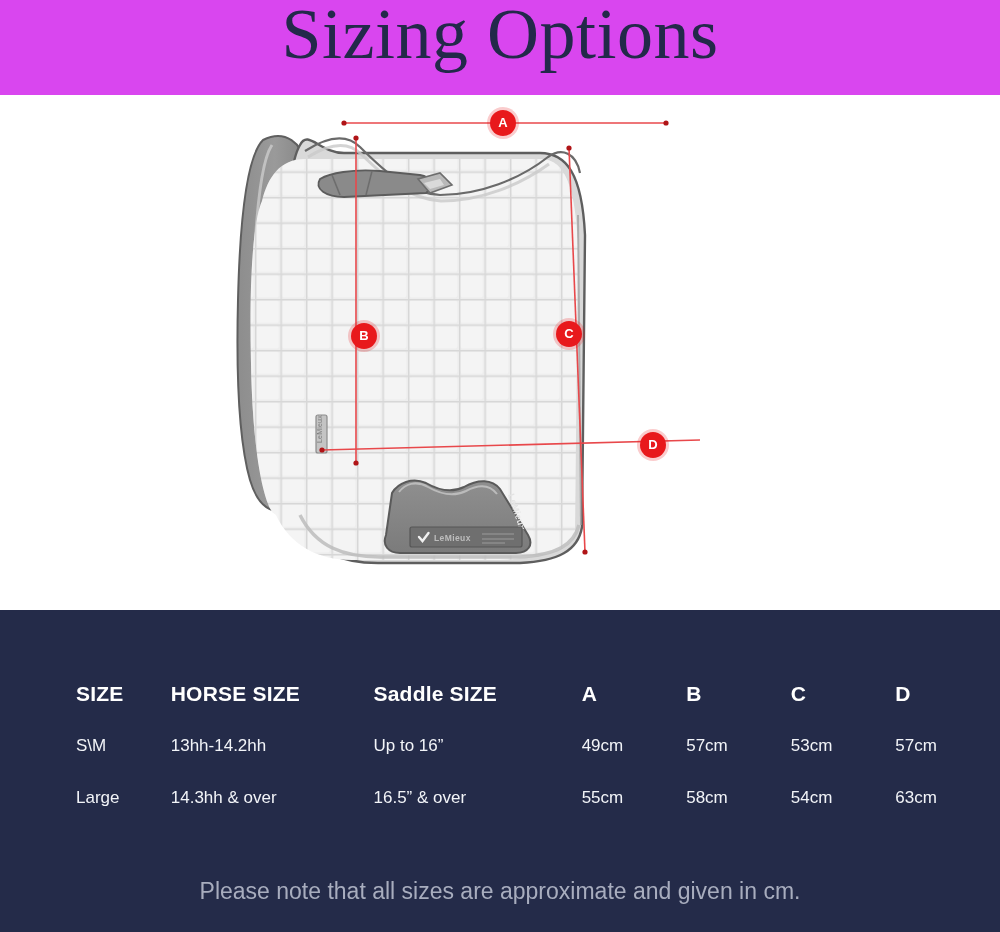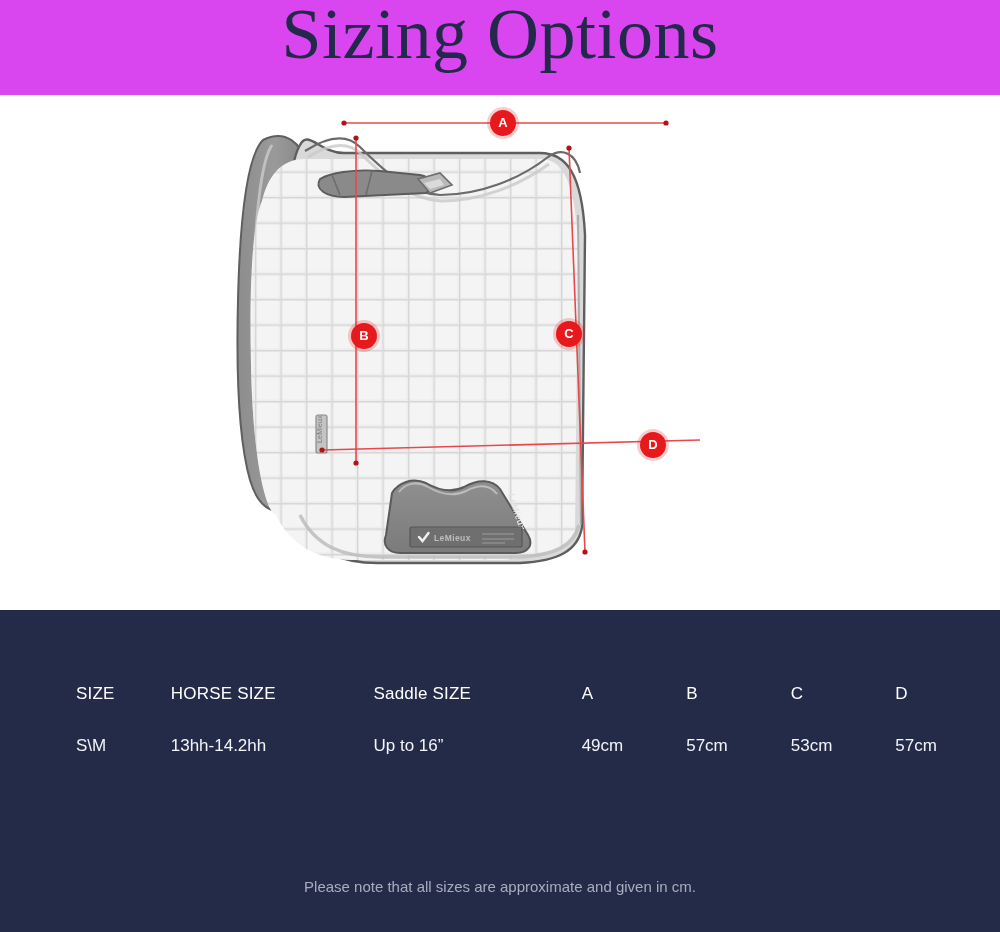--- a/index.html
+++ b/index.html
@@ -98,22 +98,22 @@
 
   .size-table th,
   .size-table td {
     padding: 0;
     text-align: left;
     color: #ffffff;
     font-family: "Liberation Sans", sans-serif;
   }
   .size-table th {
     height: 52px;
-    font-size: 17px;
-    font-weight: 400;
+    font-size: 21px;
+    font-weight: 700;
     letter-spacing: 0.2px;
     vertical-align: middle;
   }
   .size-table td {
     height: 52px;
     font-size: 17px;
     font-weight: 400;
     vertical-align: middle;
     color: #f2f4f8;
   }
@@ -123,21 +123,21 @@
     padding-left: 76px;
   }
 
   .footnote {
     position: absolute;
     left: 0;
     top: 268px;
     width: 1000px;
     text-align: center;
     font-family: "Liberation Sans", sans-serif;
-    font-size: 15px;
+    font-size: 23px;
     color: #a8adbe;
   }
 </style>
 </head>
 <body>
 
 <div id="page">
 
   <div class="title-area">
     <div class="title-text">Sizing Options</div>
@@ -324,19 +324,28 @@
       <tbody>
         <tr>
           <td class="left-col">S\M</td>
           <td>13hh-14.2hh</td>
           <td>Up to 16”</td>
           <td>49cm</td>
           <td>57cm</td>
           <td>53cm</td>
           <td>57cm</td>
         </tr>
+        <tr>
+          <td class="left-col">Large</td>
+          <td>14.3hh &amp; over</td>
+          <td>16.5” &amp; over</td>
+          <td>55cm</td>
+          <td>58cm</td>
+          <td>54cm</td>
+          <td>63cm</td>
+        </tr>
       </tbody>
     </table>
 
     <div class="footnote">Please note that all sizes are approximate and given in cm.</div>
   </div>
 
 </div>
 
 </body></html>

